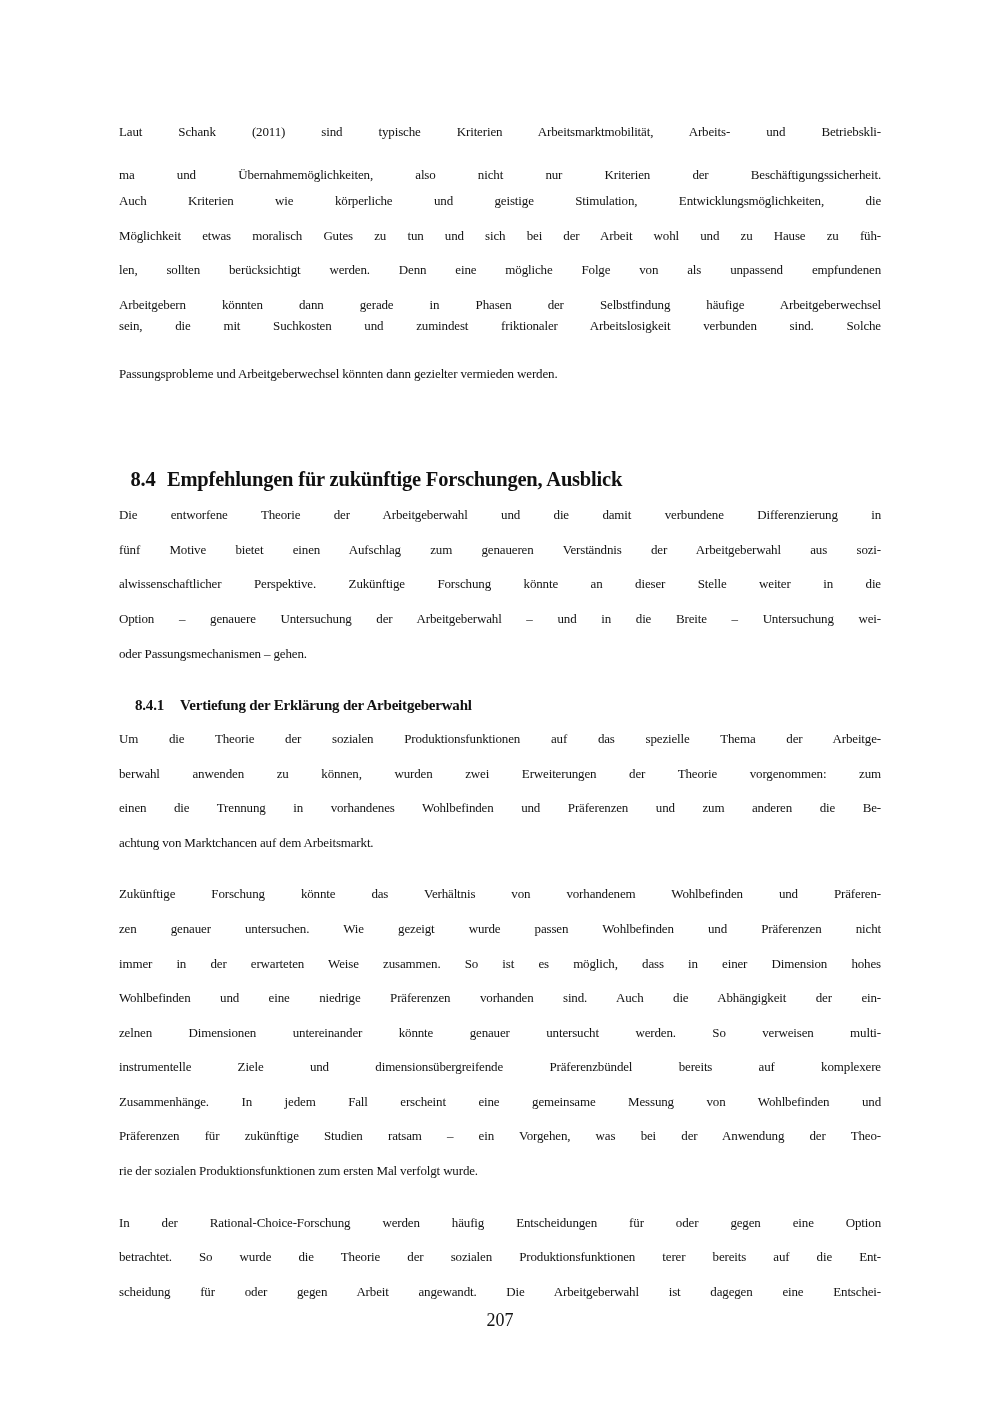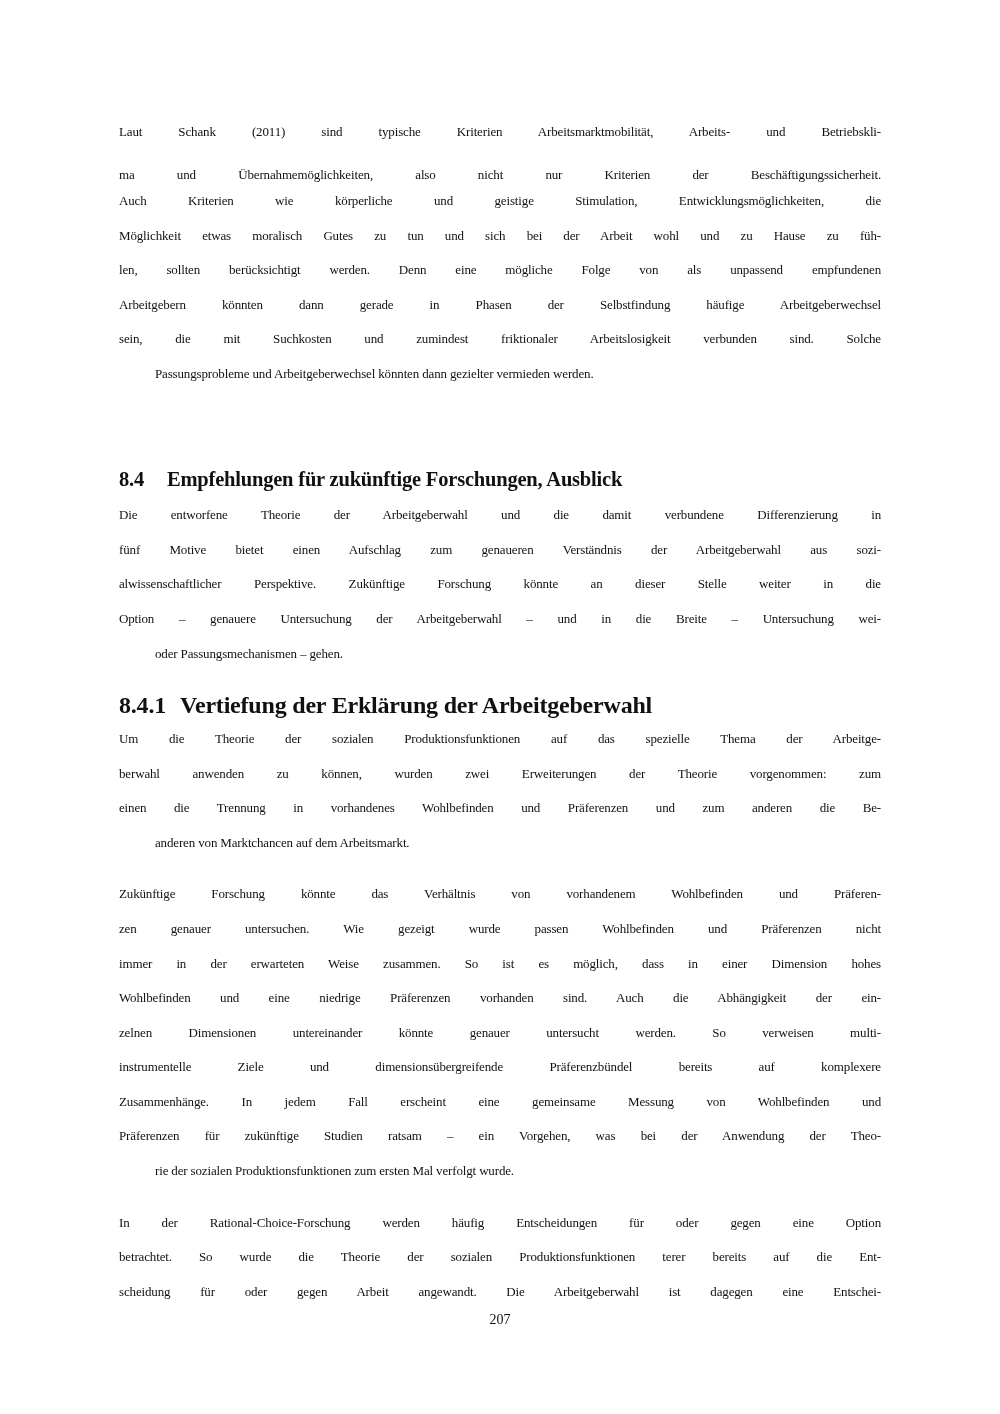--- a/index.html
+++ b/index.html
@@ -5,50 +5,50 @@
     html, body { margin: 0; padding: 0; background: #ffffff; }
     body { width: 1000px; height: 1414px; position: relative; overflow: hidden;
            font-family: "Liberation Serif", "DejaVu Serif", serif; color: #111111; }
     .page { position: absolute; left: 0; top: 0; width: 1000px; height: 1414px; }
     .line {
       position: absolute; left: 119px; width: 762px;
       font-size: 13px; line-height: 22px; height: 22px;
       white-space: nowrap; text-align: justify; text-align-last: justify;
       letter-spacing: -0.15px;
     }
-    .line.last { text-align-last: left; margin-left: 36px; }
+    .line.last { text-align-last: left; }
     .h2 {
       position: absolute; left: 119px; font-size: 20.5px; font-weight: bold;
       line-height: 24px; white-space: nowrap; letter-spacing: -0.2px;
     }
     .h3 {
-      position: absolute; left: 119px; font-size: 24px; font-weight: bold;
+      position: absolute; left: 119px; font-size: 15px; font-weight: bold;
       line-height: 22px; white-space: nowrap; letter-spacing: -0.2px;
     }
-    .num { display: inline-block; }
+    .num { display: inline-block; text-align: center; }
     .h2 .num { width: 48px; }
     .h3 .num { width: 61px; }
     .pagenum {
       position: absolute; left: 0; width: 1000px; top: 1309px; text-align: center;
-      font-size: 14px; line-height: 22px;
+      font-size: 18px; line-height: 22px;
     }
   </style>
 </head>
 <body>
 
 <div class="page">
 
   <div>
     <div class="line" style="top:121px">Laut Schank (2011) sind typische Kriterien Arbeitsmarktmobilität, Arbeits- und Betriebskli-</div>
     <div class="line" style="top:164px">ma und Übernahmemöglichkeiten, also nicht nur Kriterien der Beschäftigungssicherheit.</div>
     <div class="line" style="top:190px">Auch Kriterien wie körperliche und geistige Stimulation, Entwicklungsmöglichkeiten, die</div>
     <div class="line" style="top:225px">Möglichkeit etwas moralisch Gutes zu tun und sich bei der Arbeit wohl und zu Hause zu füh-</div>
     <div class="line" style="top:259px">len, sollten berücksichtigt werden. Denn eine mögliche Folge von als unpassend empfundenen</div>
     <div class="line" style="top:294px">Arbeitgebern könnten dann gerade in Phasen der Selbstfindung häufige Arbeitgeberwechsel</div>
-    <div class="line" style="top:328px">sein, die mit Suchkosten und zumindest friktionaler Arbeitslosigkeit verbunden sind. Solche</div>
+    <div class="line" style="top:315px">sein, die mit Suchkosten und zumindest friktionaler Arbeitslosigkeit verbunden sind. Solche</div>
     <div class="line last" style="top:363px">Passungsprobleme und Arbeitgeberwechsel könnten dann gezielter vermieden werden.</div>
   </div>
 
   <div class="h2" style="top:467px">
     <span class="num">8.4</span><span>Empfehlungen für zukünftige Forschungen, Ausblick</span>
   </div>
 
   <div>
     <div class="line" style="top:504px">Die entworfene Theorie der Arbeitgeberwahl und die damit verbundene Differenzierung in</div>
     <div class="line" style="top:539px">fünf Motive bietet einen Aufschlag zum genaueren Verständnis der Arbeitgeberwahl aus sozi-</div>
@@ -58,21 +58,21 @@
   </div>
 
   <div class="h3" style="top:694px">
     <span class="num">8.4.1</span><span>Vertiefung der Erklärung der Arbeitgeberwahl</span>
   </div>
 
   <div>
     <div class="line" style="top:728px">Um die Theorie der sozialen Produktionsfunktionen auf das spezielle Thema der Arbeitge-</div>
     <div class="line" style="top:763px">berwahl anwenden zu können, wurden zwei Erweiterungen der Theorie vorgenommen: zum</div>
     <div class="line" style="top:797px">einen die Trennung in vorhandenes Wohlbefinden und Präferenzen und zum anderen die Be-</div>
-    <div class="line last" style="top:832px">anderen von Marktchancen auf dem Arbeitsmarkt.</div>
+    <div class="line last" style="top:832px">achtung von Marktchancen auf dem Arbeitsmarkt.</div>
   </div>
 
   <div>
     <div class="line" style="top:883px">Zukünftige Forschung könnte das Verhältnis von vorhandenem Wohlbefinden und Präferen-</div>
     <div class="line" style="top:918px">zen genauer untersuchen. Wie gezeigt wurde passen Wohlbefinden und Präferenzen nicht</div>
     <div class="line" style="top:953px">immer in der erwarteten Weise zusammen. So ist es möglich, dass in einer Dimension hohes</div>
     <div class="line" style="top:987px">Wohlbefinden und eine niedrige Präferenzen vorhanden sind. Auch die Abhängigkeit der ein-</div>
     <div class="line" style="top:1022px">zelnen Dimensionen untereinander könnte genauer untersucht werden. So verweisen multi-</div>
     <div class="line" style="top:1056px">instrumentelle Ziele und dimensionsübergreifende Präferenzbündel bereits auf komplexere</div>
     <div class="line" style="top:1091px">Zusammenhänge. In jedem Fall erscheint eine gemeinsame Messung von Wohlbefinden und</div>

